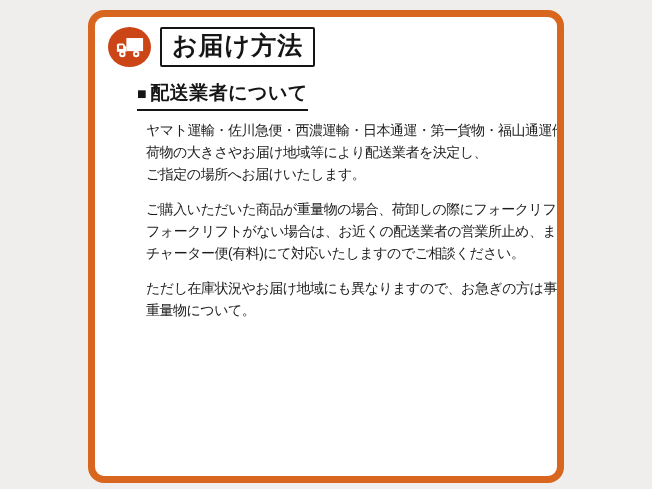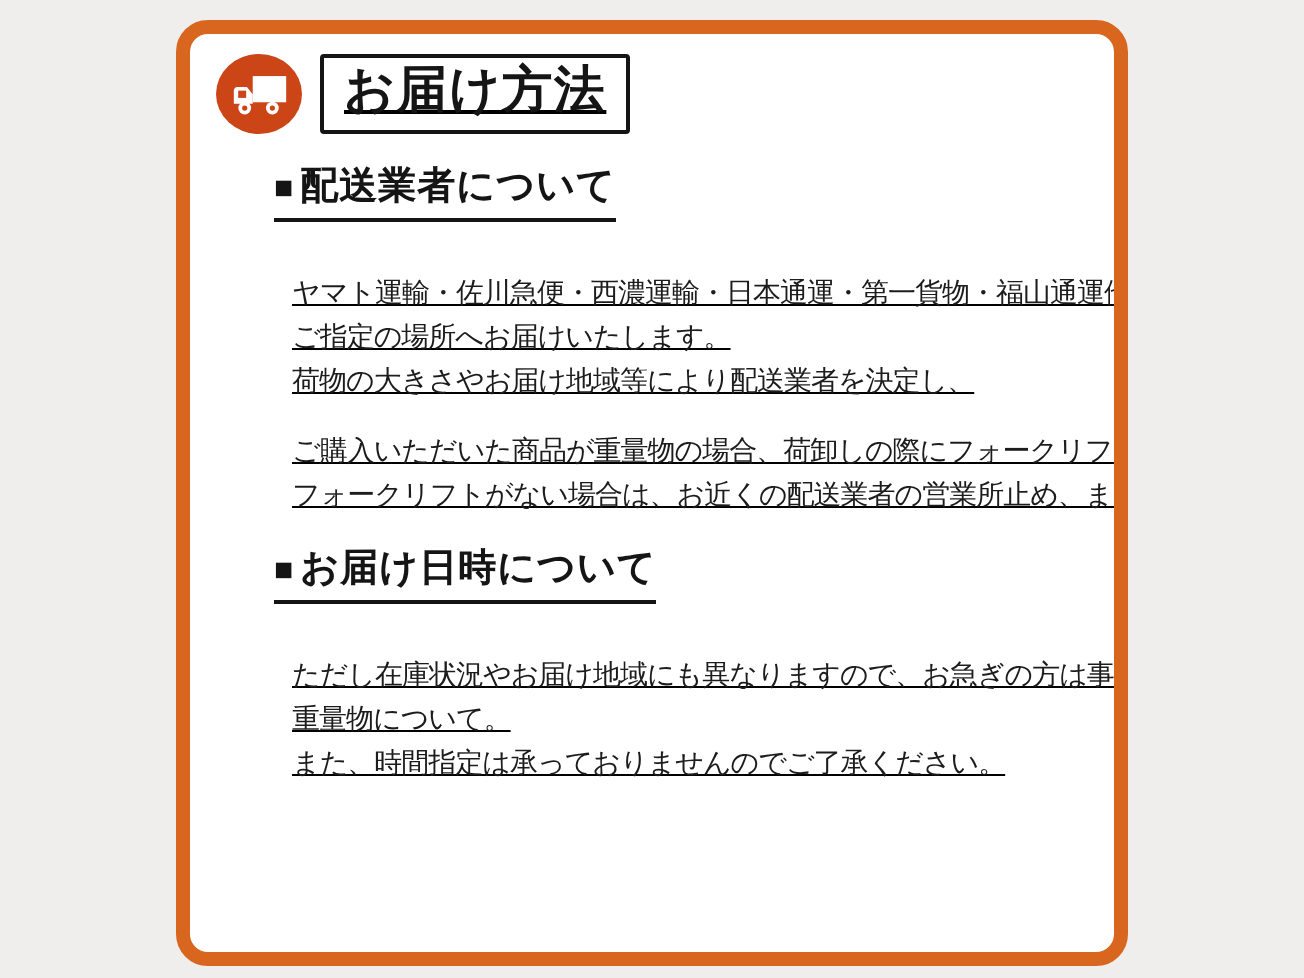--- a/index.html
+++ b/index.html
@@ -20,21 +20,20 @@
     position: absolute;
     left: 88px;
     top: 10px;
     width: 476px;
     height: 473px;
     box-sizing: border-box;
     background: #ffffff;
     border: 7px solid #d8661e;
     border-radius: 16px;
     overflow: hidden;
-    text-decoration: underline;
   }
   .header-row {
     display: flex;
     align-items: center;
     margin: 10px 0 0 13px;
   }
   .truck-badge {
     width: 43px;
     height: 40px;
     border-radius: 50%;
@@ -63,21 +62,21 @@
     margin-bottom: 13px;
   }
   .section-heading {
     display: inline-block;
     font-size: 19px;
     font-weight: bold;
     color: #151515;
     letter-spacing: 0.5px;
     border-bottom: 2px solid #151515;
     padding-bottom: 3px;
-    margin-bottom: 24px;
+    margin-bottom: 8px;
     white-space: nowrap;
   }
   .section-heading .bullet {
     font-size: 16px;
     margin-right: 3px;
   }
   .section-body {
     margin-left: 9px;
     color: #1c1c1c;
   }
@@ -108,36 +107,35 @@
       </div>
       <div class="title-box">お届け方法</div>
     </div>
 
     <div class="sections">
 
       <div class="section">
         <div class="section-heading"><span class="bullet">■</span><span>配送業者について</span></div>
         <div class="section-body">
           <div class="body-line">ヤマト運輸・佐川急便・西濃運輸・日本通運・第一貨物・福山通運他、</div>
+          <div class="body-line">荷物の大きさやお届け地域等により配送業者を決定し、</div>
           <div class="body-line">ご指定の場所へお届けいたします。</div>
-          <div class="body-line">荷物の大きさやお届け地域等により配送業者を決定し、</div>
         </div>
       </div>
 
       <div class="section">
         <div class="section-body">
           <div class="body-line">ご購入いただいた商品が重量物の場合、荷卸しの際にフォークリフトが</div>
           <div class="body-line">フォークリフトがない場合は、お近くの配送業者の営業所止め、または</div>
+          <div class="body-line">チャーター便(有料)にて対応いたしますのでご相談ください。</div>
         </div>
       </div>
 
       <div class="section">
-        <div class="section-heading"><span class="bullet">■</span><span>お届け日時について</span></div>
         <div class="section-body">
           <div class="body-line">ただし在庫状況やお届け地域にも異なりますので、お急ぎの方は事前に</div>
           <div class="body-line">重量物について。</div>
-          <div class="body-line">また、時間指定は承っておりませんのでご了承ください。</div>
         </div>
       </div>
 
     </div>
   </div>
 </div>
 
 </body></html>

